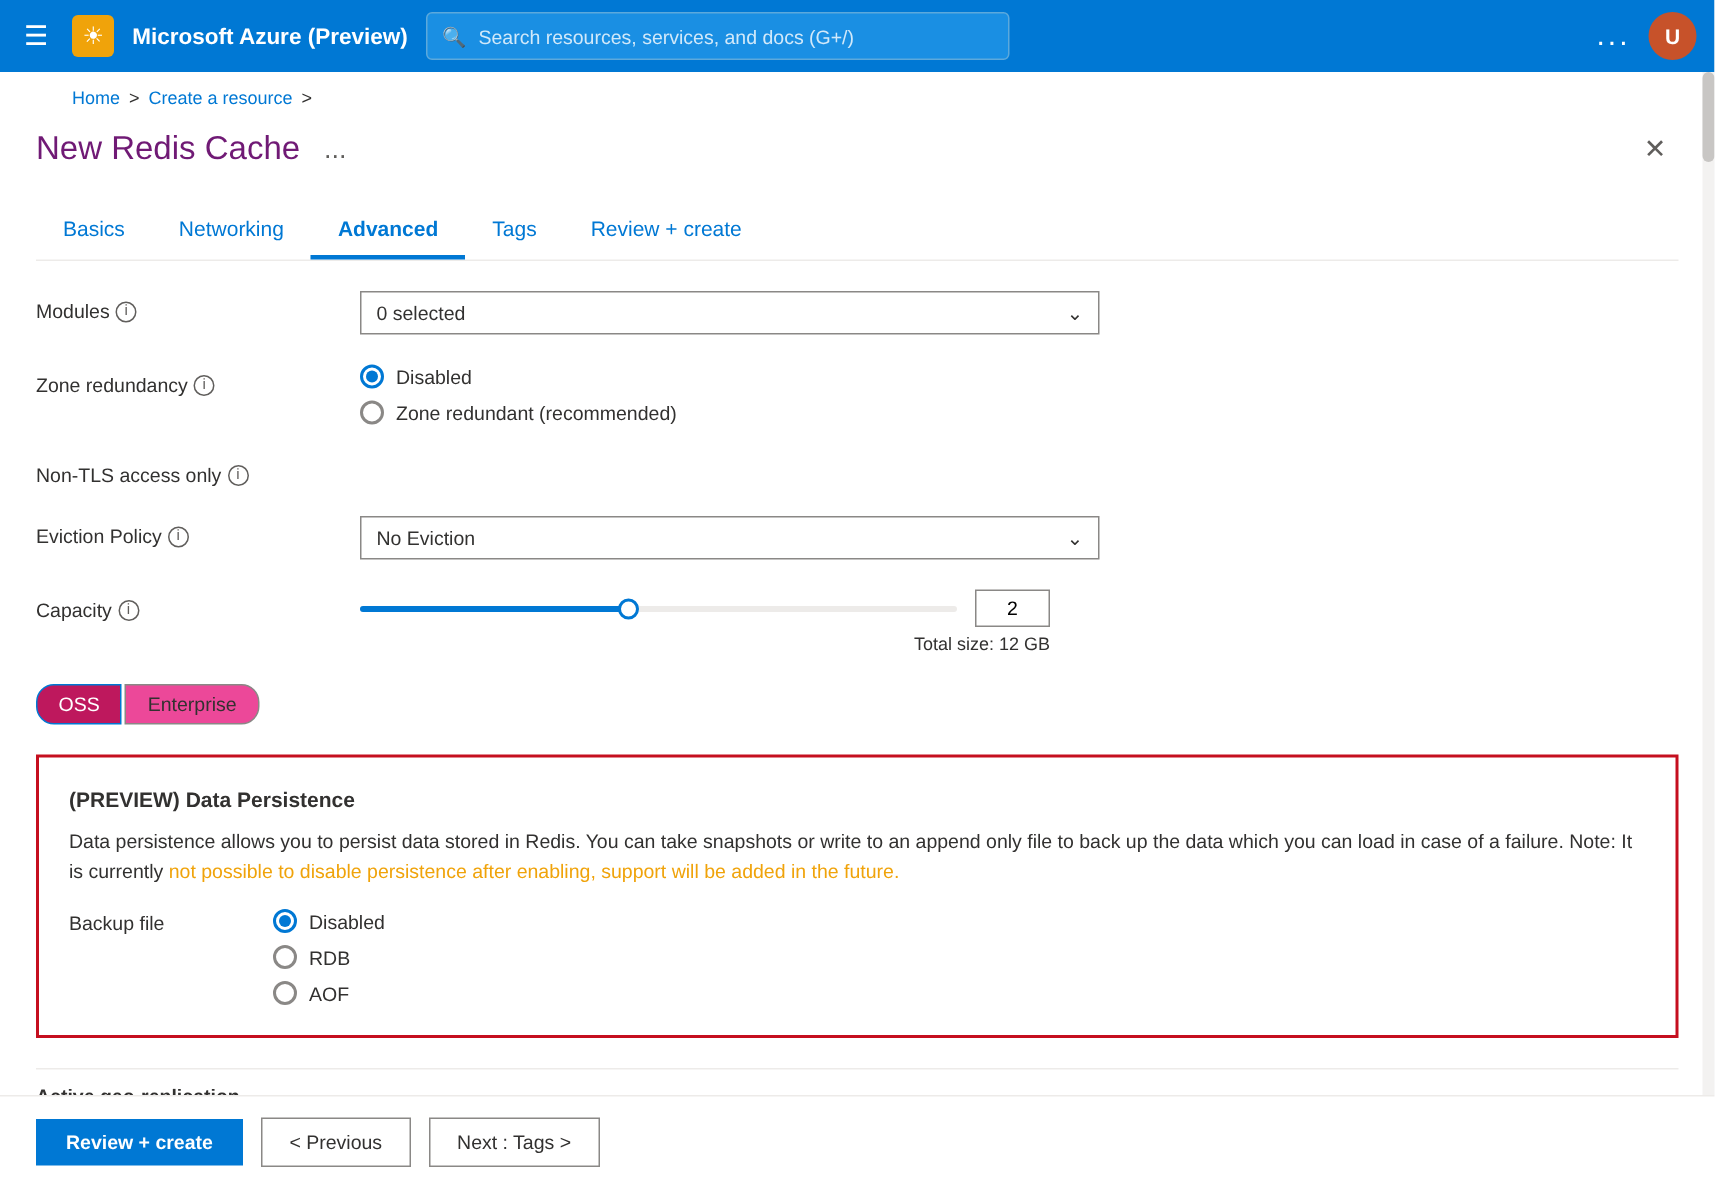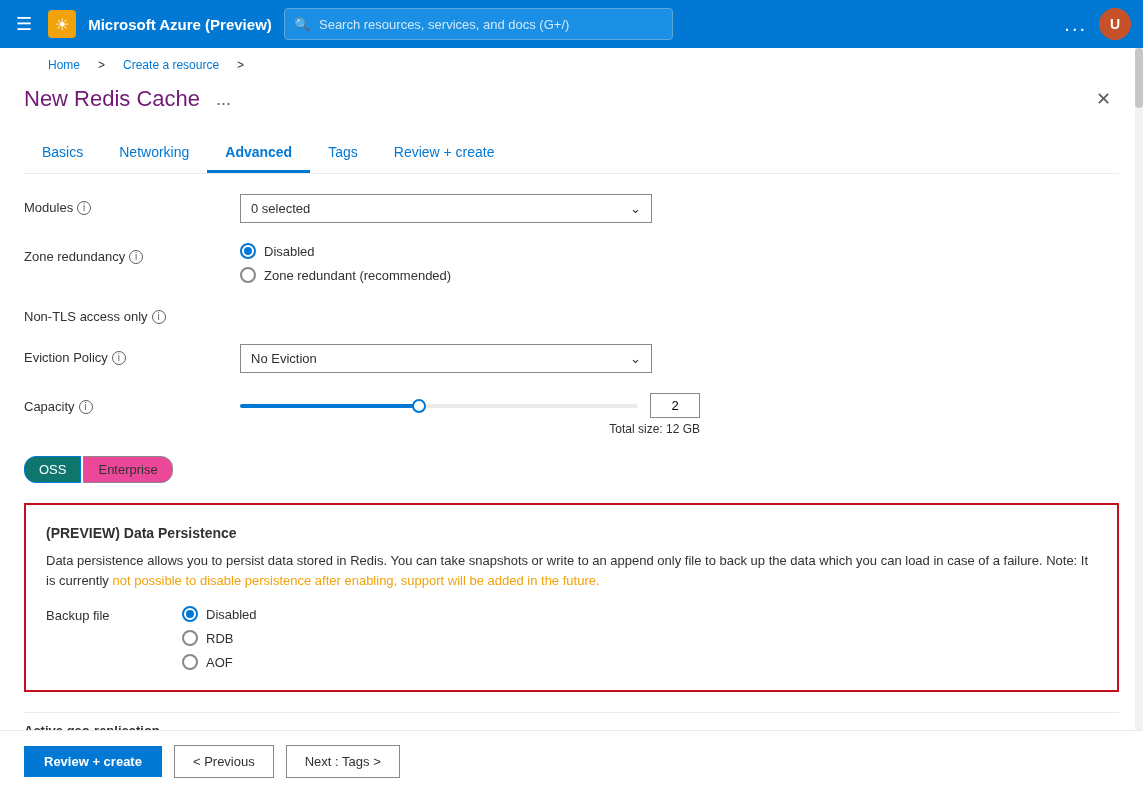--- a/index.html
+++ b/index.html
@@ -47,21 +47,21 @@
       font-size: 14px; color: white; font-weight: 600;
     }
 
     
     .breadcrumb {
       padding: 10px 24px 4px;
       font-size: 12px;
       color: #0078d4;
       display: flex;
       align-items: center;
-      gap: 18px;
+      gap: 6px;
       background: white;
     }
     .breadcrumb span { color: #323130; }
     .breadcrumb a { color: #0078d4; text-decoration: none; }
 
     
     .main-panel {
       background: white;
       margin: 0;
       padding: 0 24px 0;
@@ -160,21 +160,21 @@
     .dropdown {
       display: flex;
       align-items: center;
       justify-content: space-between;
       border: 1px solid #8a8886;
       padding: 6px 10px;
       background: white;
       font-size: 13px;
       color: #323130;
       cursor: pointer;
-      width: 412px;
+      width: 493px;
     }
 
     
     .radio-group { display: flex; flex-direction: column; gap: 8px; }
     .radio-item {
       display: flex; align-items: center; gap: 8px;
       font-size: 13px; color: #323130; cursor: pointer;
     }
     .radio-input {
       width: 16px; height: 16px;
@@ -247,21 +247,21 @@
 
     
     .toggle-container { display: flex; align-items: center; gap: 2px; }
     .toggle-btn {
       padding: 5px 14px;
       font-size: 13px;
       cursor: pointer;
       border: 1px solid #edebe9;
     }
     .toggle-btn.active-oss {
-      background: #0f766e;
+      background: #be185d;
       color: white;
       border-radius: 12px 0 0 12px;
       border-color: #0078d4;
     }
     .toggle-btn.inactive {
       background: #ec4899;
       color: #323130;
       border-radius: 0 12px 12px 0;
       border-color: #8a8886;
     }

